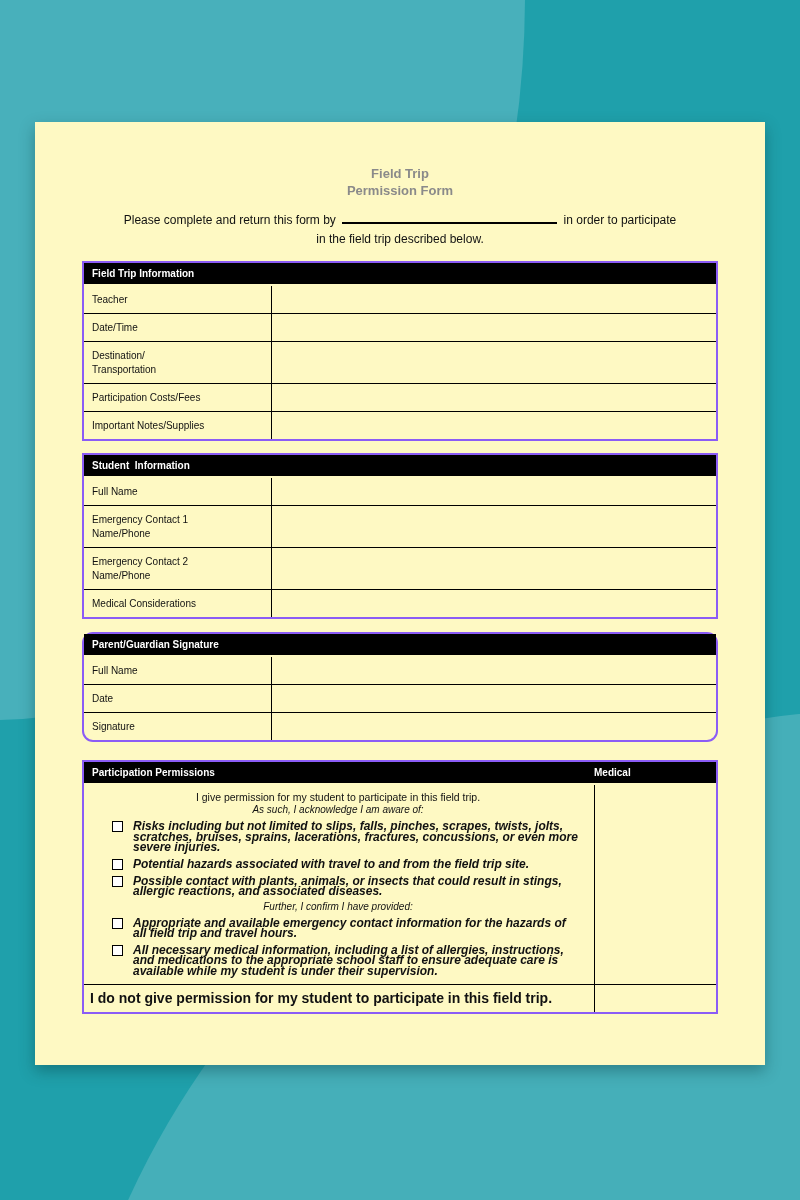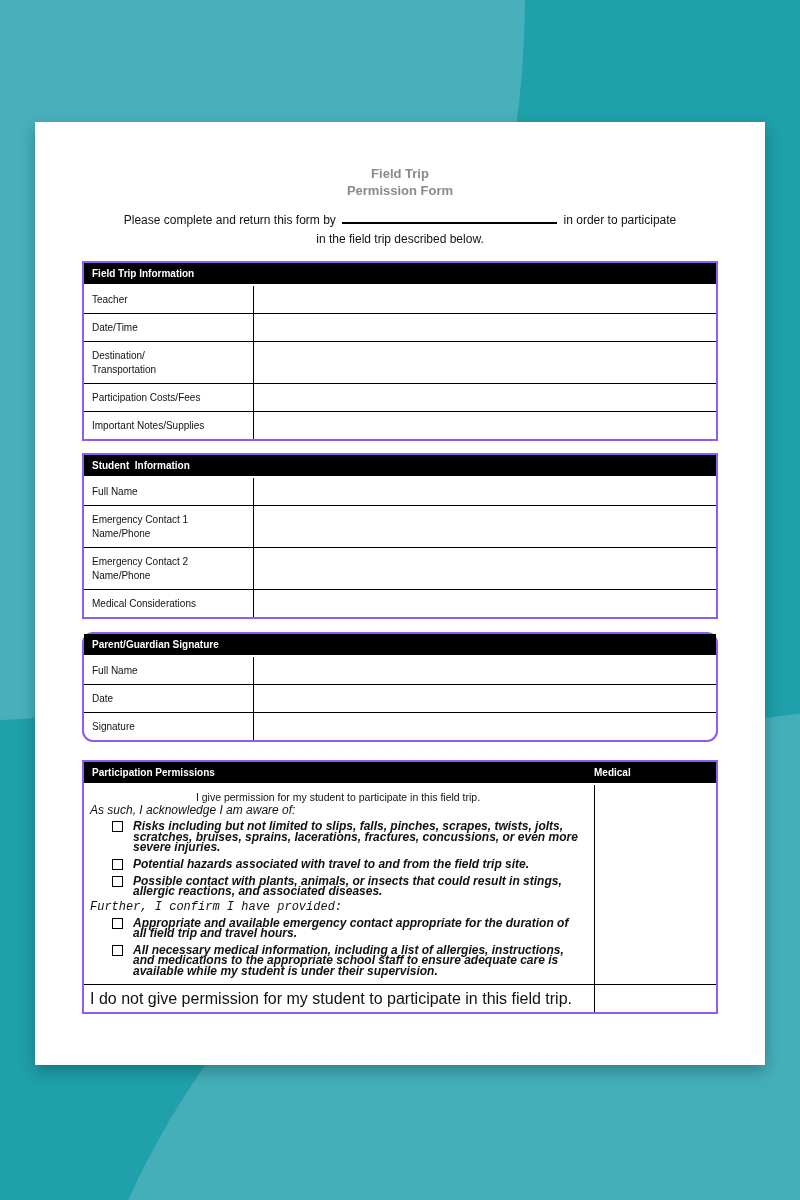--- a/index.html
+++ b/index.html
@@ -13,67 +13,67 @@
   
   .blob { position: absolute; border-radius: 50%; }
   .blob-a { left: -535px; top: -730px; width: 1060px; height: 1450px; background: #48b0bb; }
   .blob-b { left: 50px; top: 710px; width: 1660px; height: 1700px; background: #45afb9; }
 
   
   .paper {
     position: absolute;
     left: 35px; top: 122px;
     width: 730px; height: 943px;
-    background: #ffffff;
+    background: #fef9c3;
     box-shadow: 0 6px 14px rgba(0, 45, 50, 0.35);
     padding: 0 47px;
   }
 
   .doc-title { margin-top: 43px; text-align: center; color: #8a8a8a; font-weight: bold; font-size: 13px; line-height: 17px; }
 
   .intro { margin-top: 12px; text-align: center; font-size: 12px; line-height: 19px; color: #111; }
   .blank-line { display: inline-block; width: 215px; height: 12px; border-bottom: 2px solid #000; margin: 0 3px; vertical-align: baseline; }
 
   
   .form-table { border: 2px solid #8b5cf6; margin-top: 12px; }
   .tbl-header {
     background: #000; color: #fff; height: 21px; line-height: 21px;
     font-size: 10px; font-weight: bold; padding: 0 8px;
     margin-bottom: 2px; white-space: pre-wrap;
     display: flex;
   }
   .t-row { display: flex; }
   .t-row + .t-row { border-top: 1.5px solid #000; }
   .t-label {
-    width: 170px; min-height: 27px; padding: 6.5px 8px;
+    width: 188px; min-height: 27px; padding: 6.5px 8px;
     font-size: 10px; line-height: 14px; color: #111;
     border-right: 1.5px solid #000; white-space: pre-line;
   }
   .t-value { flex: 1; min-height: 27px; }
 
   
   .perm-table { margin-top: 18px; }
   .perm-header-left { flex: 1; }
   .perm-header-right { width: 121px; padding-left: 7px; }
   .perm-row { display: flex; }
   .perm-row + .perm-row { border-top: 1.5px solid #000; }
   .perm-main { flex: 1; border-right: 1.5px solid #000; padding: 6px 8px 8px 6px; min-height: 152px; }
   .perm-initials { width: 121px; }
   .grant-statement { font-size: 10.5px; line-height: 13px; color: #111; text-align: center; }
-  .ital-intro { font-style: italic; font-size: 12px; line-height: 10px; color: #111; margin-top: 1px; }
+  .ital-intro { font-style: italic; font-size: 10px; line-height: 10px; color: #111; margin-top: 1px; text-align: center; }
   .chk-item { display: flex; align-items: flex-start; margin-top: 6px; }
   .chk-box {
     flex: 0 0 auto; width: 11px; height: 11px;
     border: 1.5px solid #000; margin-left: 22px; margin-right: 10px; margin-top: 0px;
     background: #fff;
   }
   .chk-text { font-style: italic; font-size: 12px; line-height: 10.5px; color: #111; padding-right: 6px; font-weight: bold; }
-  .confirm-intro { margin-top: 5px; font-family: Liberation Mono, monospace; }
+  .confirm-intro { margin-top: 5px; }
   .deny-row .perm-main { min-height: 27px; padding: 7px 8px 6px 6px; }
-  .deny-statement { font-size: 16px; line-height: 13px; color: #111; }
+  .deny-statement { font-size: 14px; line-height: 13px; color: #111; font-weight: bold; }
 </style>
 </head>
 <body>
 
 <div class="blob blob-a"></div>
 <div class="blob blob-b"></div>
 
 <div class="paper">
 
   <div class="doc-title">
@@ -184,21 +184,21 @@
             </div>
             <div class="chk-item">
               <span class="chk-box"></span>
               <span class="chk-text">Possible contact with plants, animals, or insects that could result in stings, allergic reactions, and associated diseases.</span>
             </div>
           </div>
         <div class="ital-intro confirm-intro">Further, I confirm I have provided:</div>
         <div>
             <div class="chk-item">
               <span class="chk-box"></span>
-              <span class="chk-text">Appropriate and available emergency contact appropriate for the duration of all field trip and travel hours.</span>
+              <span class="chk-text">Appropriate and available emergency contact information for the hazards of all field trip and travel hours.</span>
             </div>
             <div class="chk-item">
               <span class="chk-box"></span>
               <span class="chk-text">All necessary medical information, including a list of allergies, instructions, and medications to the appropriate school staff to ensure adequate care is available while my student is under their supervision.</span>
             </div>
           </div>
       </div>
       <div class="perm-initials"></div>
     </div>
 

